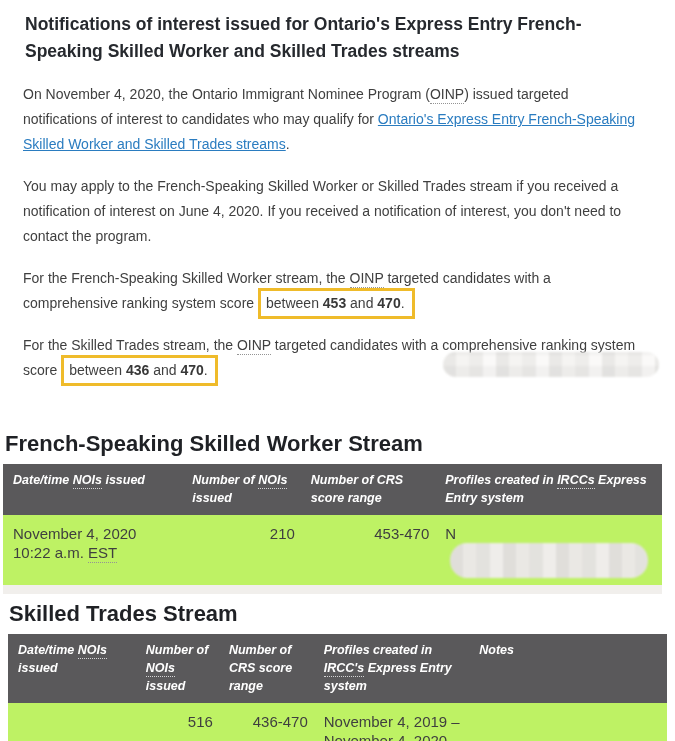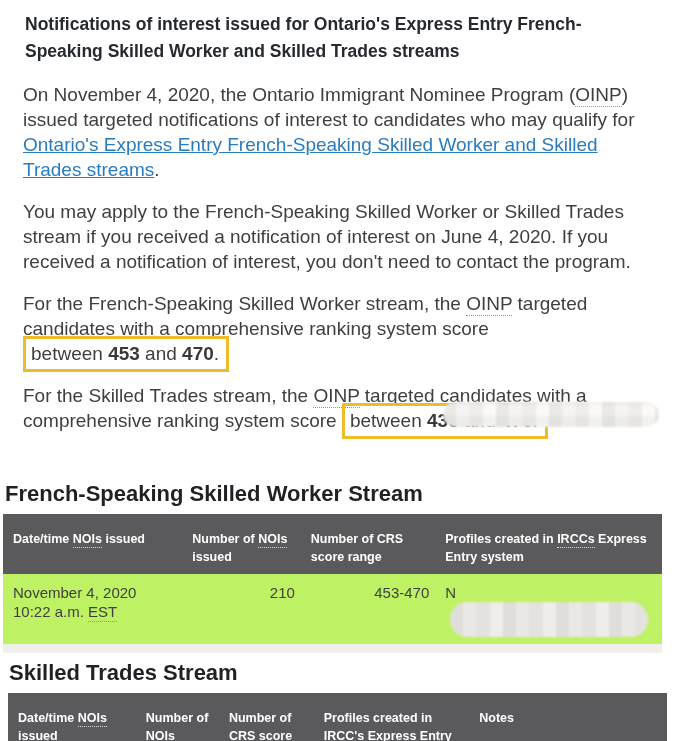--- a/index.html
+++ b/index.html
@@ -20,21 +20,21 @@
     font-size:22px; font-weight:700; color:#26292e;
     line-height:26px; letter-spacing:.2px;
   }
   .page-subtitle {
     margin:11px 0 0 2px; max-width:592px;
     font-size:17.5px; font-weight:700; color:#26292e;
     line-height:27px;
   }
   p.body-p {
     margin:17px 0 0 0;
-    font-size:19px; line-height:25px; color:#3f3f3f;
+    font-size:14px; line-height:25px; color:#3f3f3f;
   }
   p.body-p.gap-lg { }
 
   .abbr {
     border-bottom:1px dotted #949494;
     padding-bottom:1px;
     cursor:help;
   }
   a.link {
     color:#2a7cc0; text-decoration:underline; cursor:pointer;
@@ -78,21 +78,22 @@
     border-collapse:collapse; table-layout:fixed;
     font-size:13px;
   }
   .t1 { width:659px; margin:9px 13px 0 3px; }
   .t2 { width:659px; margin:9px 8px 0 8px; }
 
   .stream-table thead th {
     background:#5a595b; color:#ffffff;
     font-size:12.5px; font-weight:700; text-align:left;
     line-height:18px; vertical-align:top;
-    padding:16px 8px 8px 10px;
+    padding:7px 8px 8px 10px;
+    font-style:italic;
   }
   .stream-table thead th .abbr {
     border-bottom:1px dotted rgba(255,255,255,.75); cursor:help;
   }
   .stream-table tbody td {
     background:#bef264; color:#3f3f3f;
     font-size:15px; line-height:19px; vertical-align:top;
     padding:9px 6px 7px 10px;
   }
   td.center { text-align:right; padding-left:0; }

